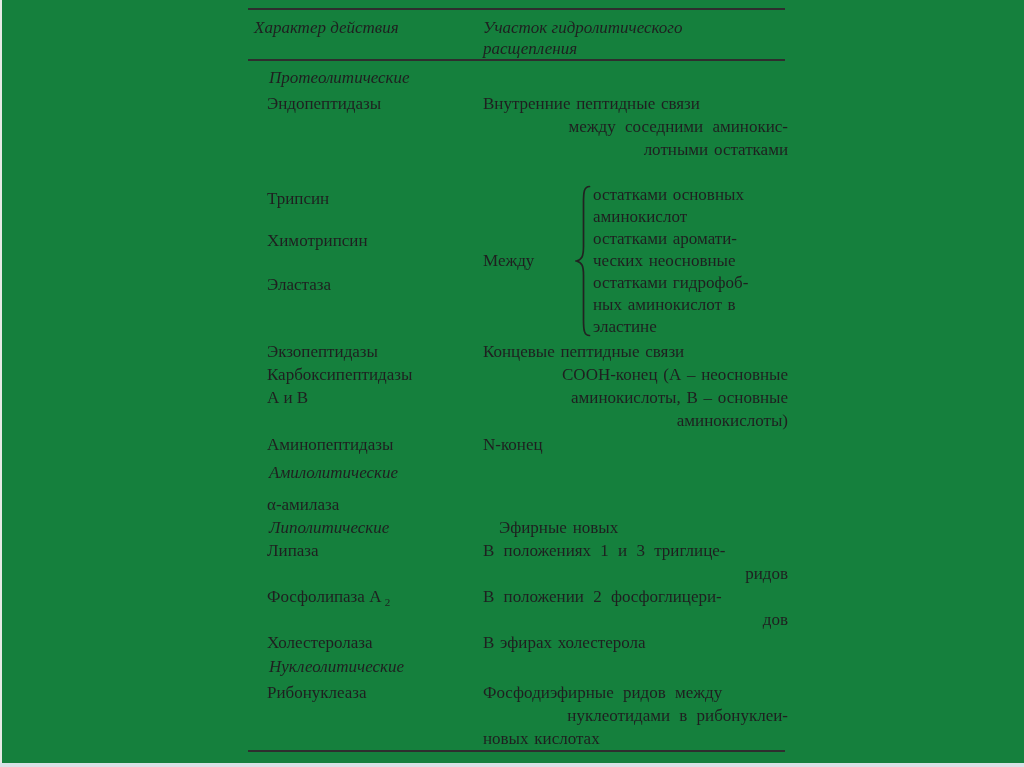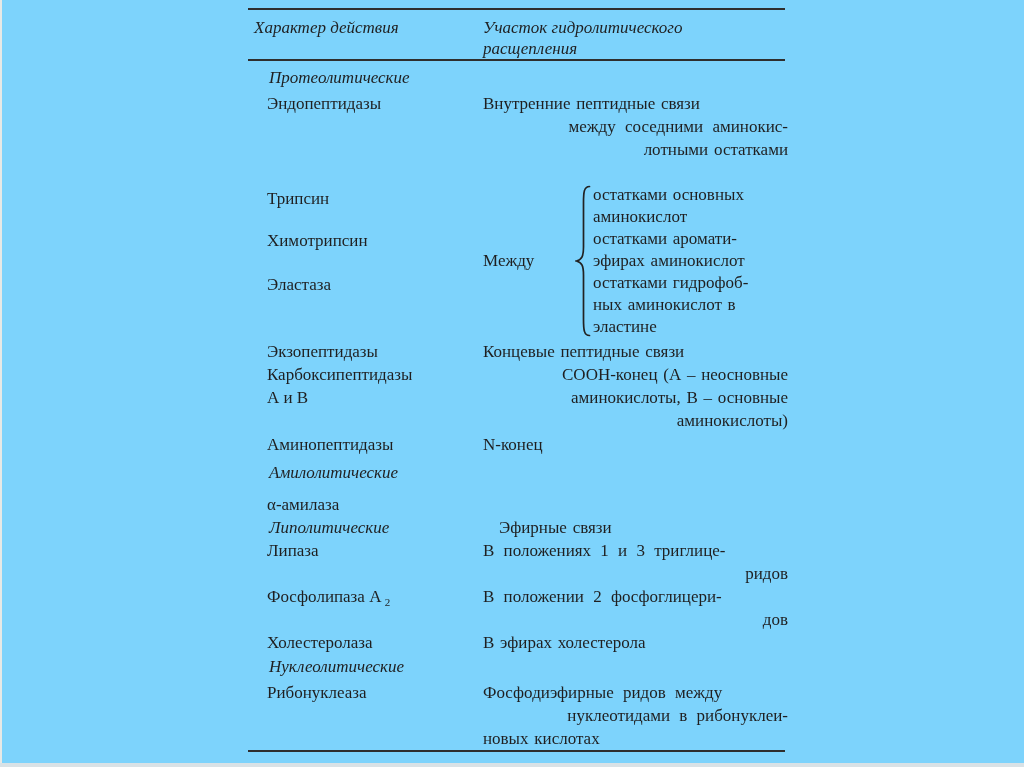--- a/index.html
+++ b/index.html
@@ -1,21 +1,21 @@
 <!DOCTYPE html>
 <html><head>
 <meta charset="utf-8">
 <style>
   * { margin:0; padding:0; box-sizing:border-box; }
   html,body { width:1024px; height:767px; }
   body { font-family:"Liberation Serif","DejaVu Serif",serif; background:#ffffff; }
 
   .page {
     position:relative; width:1024px; height:767px;
-    background:#7dd3fc; overflow:hidden; color:#1f1f20;
+    background:#15803d; overflow:hidden; color:#1f1f20;
   }
   .edge-left { position:absolute; left:0; top:0; bottom:0; width:2px; background:#e7e9e6; }
   .edge-bottom { position:absolute; left:0; right:0; bottom:0; height:4px; background:#d9e2e6; }
 
   .tbl { position:absolute; left:248px; top:0; width:540px; font-size:17px; line-height:23px; }
   .rule { border-top:2px solid #2e2e2e; width:537px; }
   .rule.top { margin-top:8px; }
   .rule.bottom { margin-top:0; }
 
   .hdr { display:flex; margin-top:7px; line-height:21px; font-style:italic; }
@@ -86,21 +86,21 @@
         <div class="connector">Между</div>
         <div class="brace-wrap">
           <svg width="16" height="152" viewBox="0 0 16 152">
             <path d="M14.5 1.5 C 9 1.5, 8.5 7, 8.5 18 L 8.5 62 C 8.5 71, 7 74.5, 1.5 76 C 7 77.5, 8.5 81, 8.5 90 L 8.5 134 C 8.5 145, 9 150.5, 14.5 150.5" fill="none" stroke="#222222" stroke-width="1.7" stroke-linecap="round"></path>
           </svg>
         </div>
         <div class="targets">
           <div>остатками основных</div>
           <div>аминокислот</div>
           <div>остатками аромати-</div>
-          <div>эфирах аминокислот</div>
+          <div>ческих неосновные</div>
           <div>остатками гидрофоб-</div>
           <div>ных аминокислот в</div>
           <div>эластине</div>
         </div>
       </div>
     </div>
 
     <div class="row" style="margin-top:2px">
       <div class="lc">
         <div class="name">Экзопептидазы</div>
@@ -138,21 +138,21 @@
 
     <div class="row" style="margin-top:9px">
       <div class="lc">
         <div class="name">α-амилаза</div>
       </div>
     </div>
 
     <div class="row">
       <div class="lc sec">Липолитические</div>
       <div class="rc">
-        <div>Эфирные связи</div>
+        <div>Эфирные новых</div>
       </div>
     </div>
 
     <div class="row">
       <div class="lc">
         <div class="name">Липаза</div>
       </div>
       <div class="rc">
         <div class="ws">В положениях 1 и 3 триглице-</div>
         <div class="ind">ридов</div>

